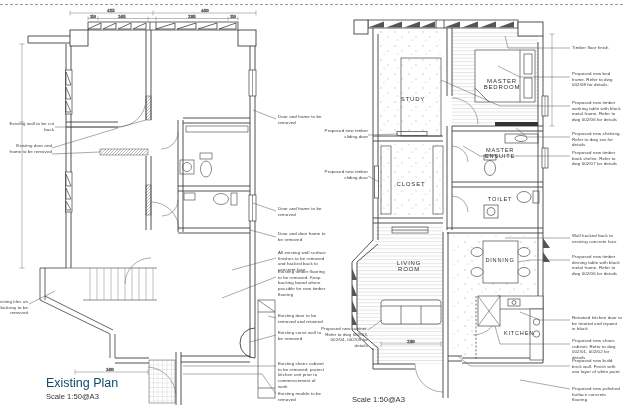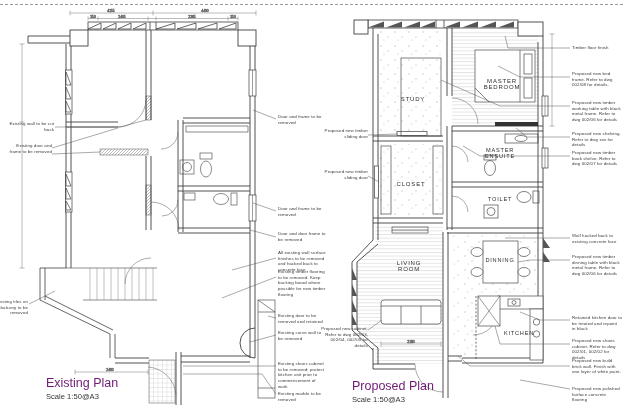--- a/index.html
+++ b/index.html
@@ -4,21 +4,21 @@
 <style>
   html,body{margin:0;padding:0;background:#fff;}
   body{font-family:"Liberation Sans", sans-serif;}
   .sheet{position:relative;width:625px;height:417px;background:#ffffff;overflow:hidden;}
   .top-dash{position:absolute;left:0;top:4px;width:623px;height:0;border-top:1.5px dashed #9a9a9a;}
   svg.lines{position:absolute;left:0;top:0;}
   .ann{position:absolute;font-size:4.4px;line-height:1.28;color:#3a3a3a;letter-spacing:0.1px;}
   .ra{text-align:right;}
   .room{position:absolute;font-size:6px;letter-spacing:0.8px;color:#2f2f2f;text-align:center;transform:translate(-50%,-50%);}
   .room.small{font-size:5.6px;}
-  .ptitle{position:absolute;font-size:12.5px;color:#701a75;}
+  .ptitle{position:absolute;font-size:12.5px;color:#0c4a6e;}
   .pscale{position:absolute;font-size:7.6px;color:#333;}
   .dim{font-size:3.3px;fill:#555;}
 </style>
 </head>
 <body>
 
 <div class="sheet">
   <div class="top-dash"></div>
 
   <svg class="lines" width="625" height="417" viewBox="0 0 625 417">
@@ -333,15 +333,14 @@
   <div class="room" style="left:502px;top:84px;width:44px;">MASTER BEDROOM</div>
   <div class="room small" style="left:500px;top:153px;width:40px;">MASTER ENSUITE</div>
   <div class="room" style="left:411px;top:184px;">CLOSET</div>
   <div class="room small" style="left:500px;top:199px;">TOILET</div>
   <div class="room" style="left:409px;top:266px;width:34px;">LIVING ROOM</div>
   <div class="room small" style="left:500px;top:260px;">DINNING</div>
   <div class="room small" style="left:519px;top:333px;">KITCHEN</div>
 
   <div class="ptitle" style="left:46px;top:376px;">Existing Plan</div>
   <div class="pscale" style="left:46px;top:392px;">Scale 1:50@A3</div>
-  <div class="ptitle" style="left:352px;top:379px;">Proposed Plan</div>
   <div class="pscale" style="left:352px;top:395px;">Scale 1:50@A3</div>
 </div>
 
 </body></html>

